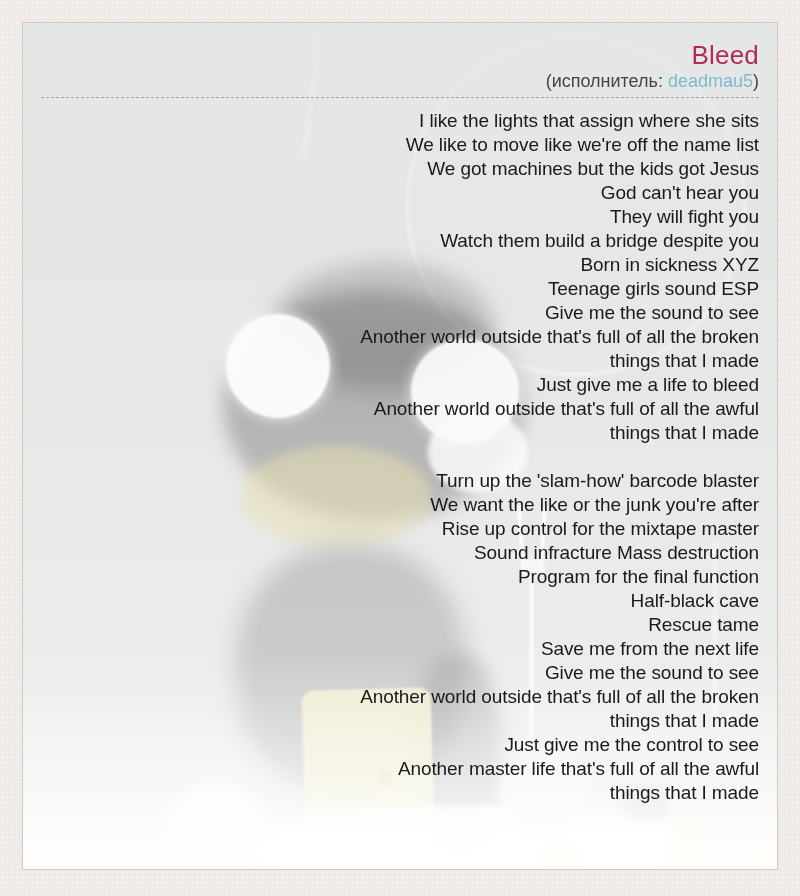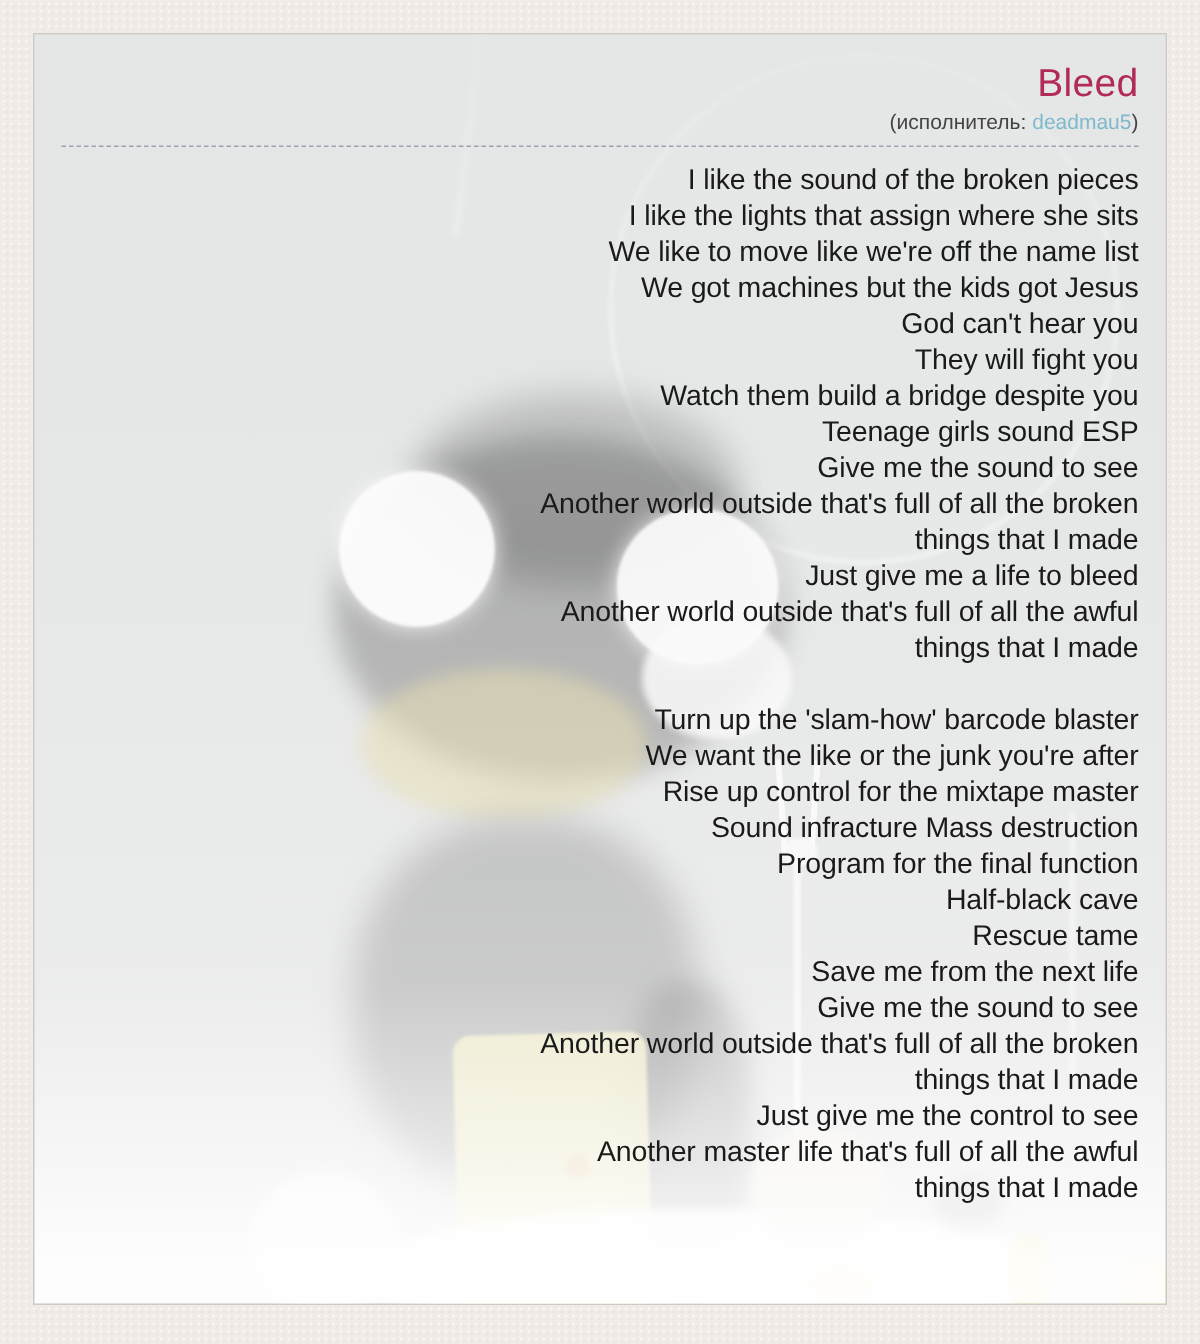--- a/index.html
+++ b/index.html
@@ -93,21 +93,21 @@
       rgba(236,237,238,0.12) 40%, rgba(248,248,248,0.35) 75%,
       rgba(255,255,255,0.92) 97%);}
 
   
   .content{position:relative;z-index:2;padding:17px 18px 0 18px;}
   .page-title{
     font-size:26px;line-height:30px;font-weight:500;
     color:var(--title-color);letter-spacing:0.2px;
   }
   .subtitle{
-    font-size:14px;line-height:23px;color:var(--subtitle-color);
+    font-size:18px;line-height:23px;color:var(--subtitle-color);
     border-bottom:1px dashed #99a3ad;padding-bottom:4px;
   }
   .artist-link{color:var(--link-color);text-decoration:none;cursor:pointer;}
   .lyrics{
     margin-top:11px;
     font-size:19px;line-height:24px;color:var(--text-color);
     letter-spacing:-0.1px;
   }
   .stanza + .stanza{margin-top:24px;}
   .line{white-space:pre;min-height:24px;}
@@ -143,27 +143,27 @@
     <div class="crumb-2"></div>
     <div class="crumb-3"></div>
     <div class="veil"></div>
   </div>
 
   <div class="content">
     <h1 class="page-title">Bleed</h1>
     <div class="subtitle"><span>(исполнитель: </span><a class="artist-link">deadmau5</a><span>)</span></div>
     <div class="lyrics" id="lyrics">
         <div class="stanza">
-          <div class="line">I like the sound of the broken pieces</div>
           <div class="line">I like the lights that assign where she sits</div>
           <div class="line">We like to move like we're off the name list</div>
           <div class="line">We got machines but the kids got Jesus</div>
           <div class="line">God can't hear you</div>
           <div class="line">They will fight you</div>
           <div class="line">Watch them build a bridge despite you</div>
+          <div class="line">Born in sickness XYZ</div>
           <div class="line">Teenage girls sound ESP</div>
           <div class="line">Give me the sound to see</div>
           <div class="line">Another world outside that's full of all the broken</div>
           <div class="line">things that I made</div>
           <div class="line">Just give me a life to bleed</div>
           <div class="line">Another world outside that's full of all the awful</div>
           <div class="line">things that I made</div>
         </div>
         <div class="stanza">
           <div class="line">Turn up the 'slam-how' barcode blaster</div>

